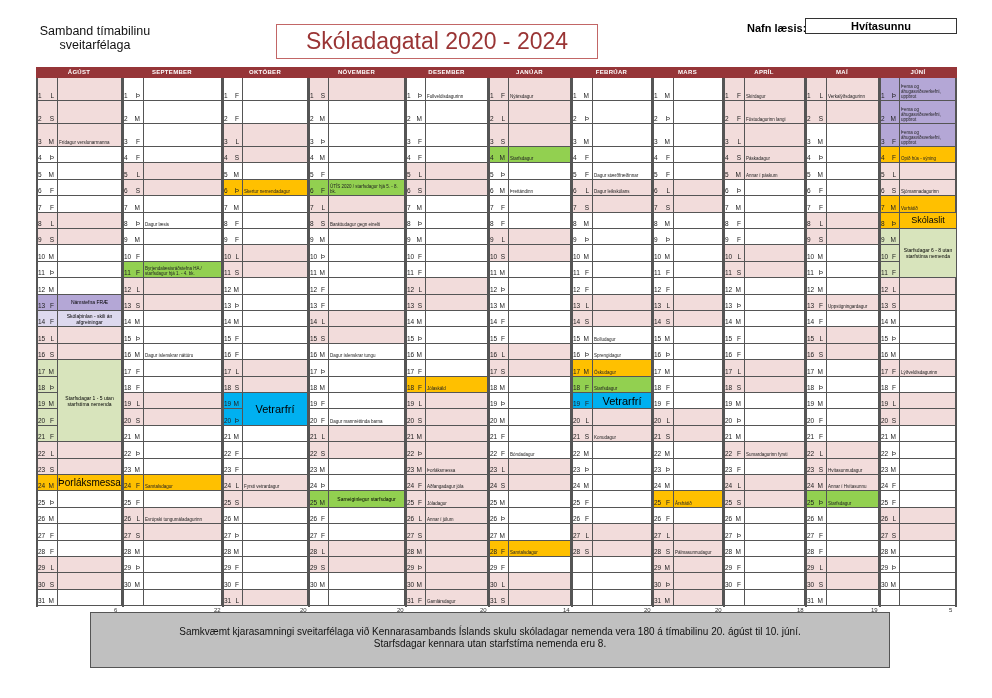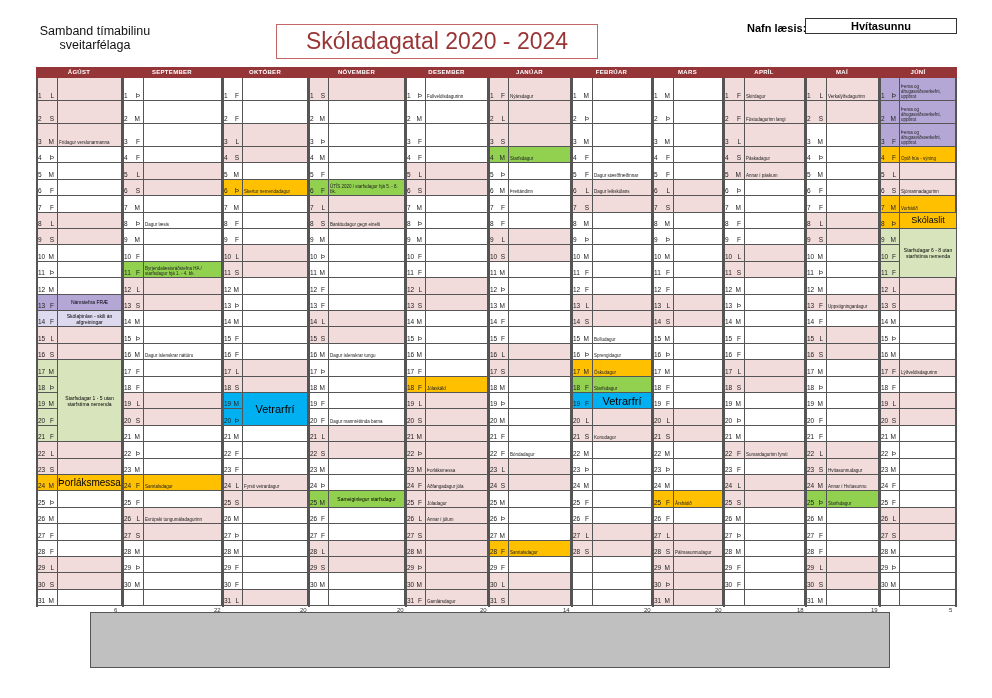--- a/index.html
+++ b/index.html
@@ -1861,13 +1861,15 @@
     <div class="overlay lpurple" style="left: 22px; top: 244px; width: 64px; height: 16.4px; font-size: 5px; border-right: 1px solid rgb(85, 85, 85); border-bottom: 1px solid rgb(85, 85, 85);">Skólaþinlan - skili án afgreiningar</div>
     <div class="overlay lgreen" style="left: 22px; top: 293.2px; width: 64px; height: 82px; font-size: 5px; border-right: 1px solid rgb(85, 85, 85); border-bottom: 1px solid rgb(85, 85, 85);">Starfsdagar 1 - 5 utan starfstíma nemenda</div>
     <div class="overlay blue" style="left: 207px; top: 326px; width: 65px; height: 32.8px; font-size: 11px; border-right: 1px solid rgb(85, 85, 85); border-bottom: 1px solid rgb(85, 85, 85);">Vetrarfrí</div>
     <div class="overlay green" style="left: 293px; top: 424.4px; width: 76px; height: 16.4px; font-size: 5px; border-right: 1px solid rgb(85, 85, 85); border-bottom: 1px solid rgb(85, 85, 85);">Sameiginlegur starfsdagur</div>
     <div class="overlay blue" style="left: 557px; top: 326px; width: 59px; height: 16.4px; font-size: 11px; border-right: 1px solid rgb(85, 85, 85); border-bottom: 1px solid rgb(85, 85, 85);">Vetrarfrí</div>
     <div class="overlay orange" style="left: 864px; top: 145.6px; width: 57px; height: 16.4px; font-size: 9px; border-right: 1px solid rgb(85, 85, 85); border-bottom: 1px solid rgb(85, 85, 85);">Skólaslit</div>
     <div class="overlay lgreen" style="left: 864px; top: 162px; width: 57px; height: 49.2px; font-size: 5px; border-right: 1px solid rgb(85, 85, 85); border-bottom: 1px solid rgb(85, 85, 85);">Starfsdagar 6 - 8 utan starfstíma nemenda</div>
   </div>
 
 <div class="footer">
+  <div>Samkvæmt kjarasamningi sveitarfélaga við Kennarasambands Íslands skulu skóladagar nemenda vera 180 á tímabilinu 20. ágúst til 10. júní.</div>
+  <div>Starfsdagar kennara utan starfstíma nemenda eru 8.</div>
 </div>
 
 </body></html>

